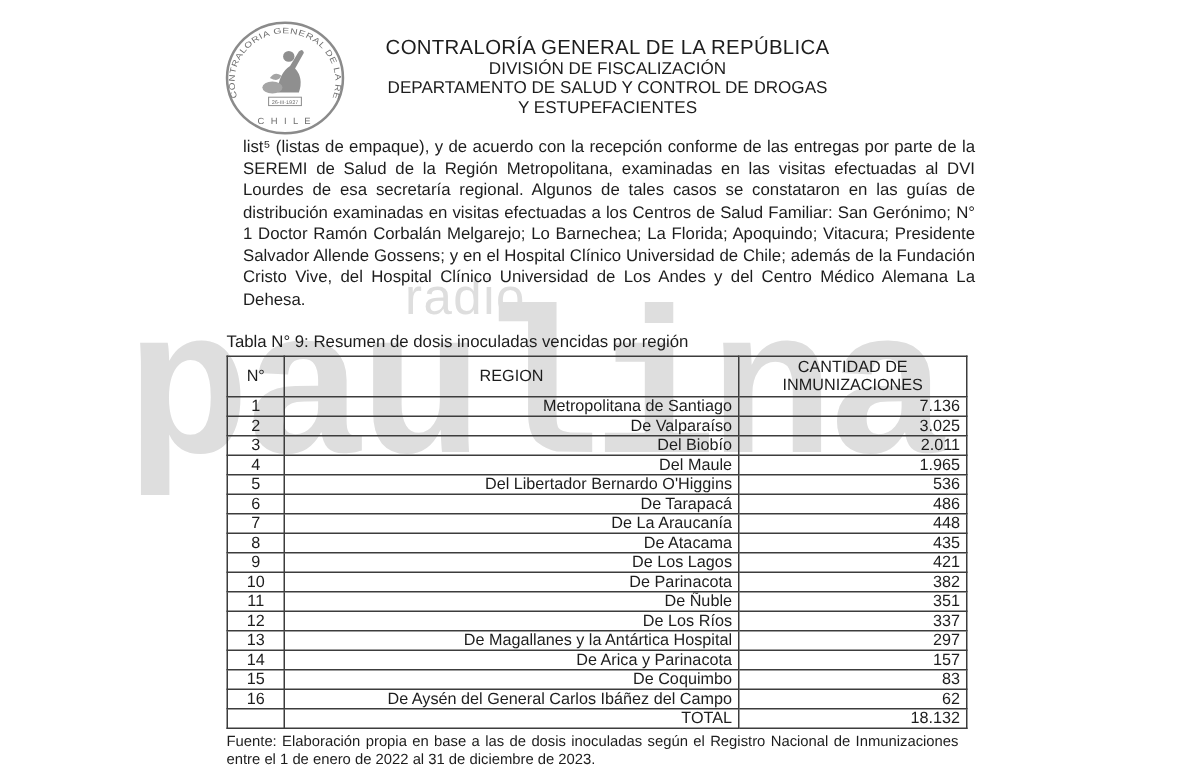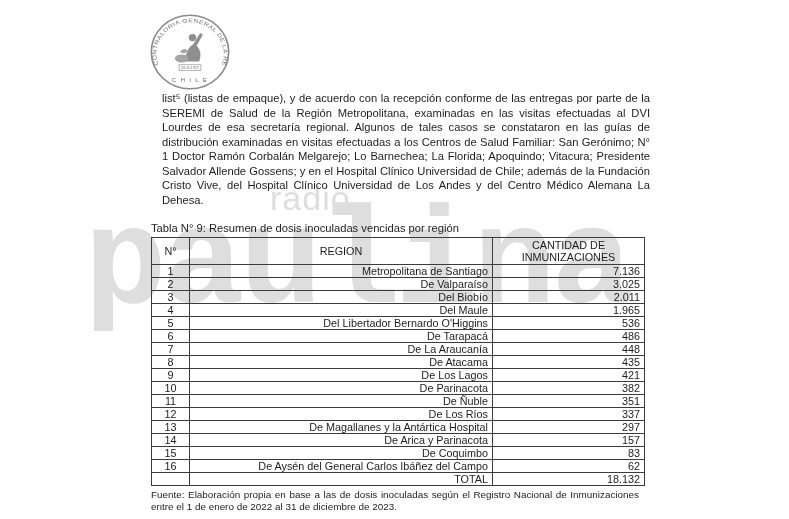--- a/index.html
+++ b/index.html
@@ -55,20 +55,26 @@
       <circle cx="53" cy="32" r="4.5"></circle>
       <path d="M44 62 Q45 46 54 40 L61 28 Q64 25 65 29 L58 42 Q65 50 61 62 Z"></path>
       <ellipse cx="40" cy="58" rx="8" ry="5" fill="#a5a5a5"></ellipse>
       <path d="M38 50 q4 -6 9 -2 q-2 6 -9 2" fill="#a5a5a5"></path>
     </g>
     <rect x="37" y="66" width="26" height="7" fill="none" stroke="#8b8b8b" stroke-width="0.8"></rect>
     <text x="50" y="71.5" font-size="4.4" text-anchor="middle" fill="#6f6f6f">26-III-1927</text>
     <text x="50" y="88" font-size="7.5" text-anchor="middle" letter-spacing="1.5" fill="#6f6f6f">C H I L E</text>
   </svg>
 
+  <div class="layer hdr">
+    <div class="hdr-l1">CONTRALORÍA GENERAL DE LA REPÚBLICA</div>
+    <div class="hdr-l2">DIVISIÓN DE FISCALIZACIÓN</div>
+    <div class="hdr-l2">DEPARTAMENTO DE SALUD Y CONTROL DE DROGAS</div>
+    <div class="hdr-l2">Y ESTUPEFACIENTES</div>
+  </div>
 
   <div class="layer para">list⁵ (listas de empaque), y de acuerdo con la recepción conforme de las entregas por parte de la SEREMI de Salud de la Región Metropolitana, examinadas en las visitas efectuadas al DVI Lourdes de esa secretaría regional. Algunos de tales casos se constataron en las guías de distribución examinadas en visitas efectuadas a los Centros de Salud Familiar: San Gerónimo; N° 1 Doctor Ramón Corbalán Melgarejo; Lo Barnechea; La Florida; Apoquindo; Vitacura; Presidente Salvador Allende Gossens; y en el Hospital Clínico Universidad de Chile; además de la Fundación Cristo Vive, del Hospital Clínico Universidad de Los Andes y del Centro Médico Alemana La Dehesa.</div>
 
   <div class="layer tbl-title">Tabla N° 9: Resumen de dosis inoculadas vencidas por región</div>
 
   <table class="layer data">
     <thead>
       <tr>
         <th class="c-n">N°</th>
         <th class="c-r">REGION</th>

